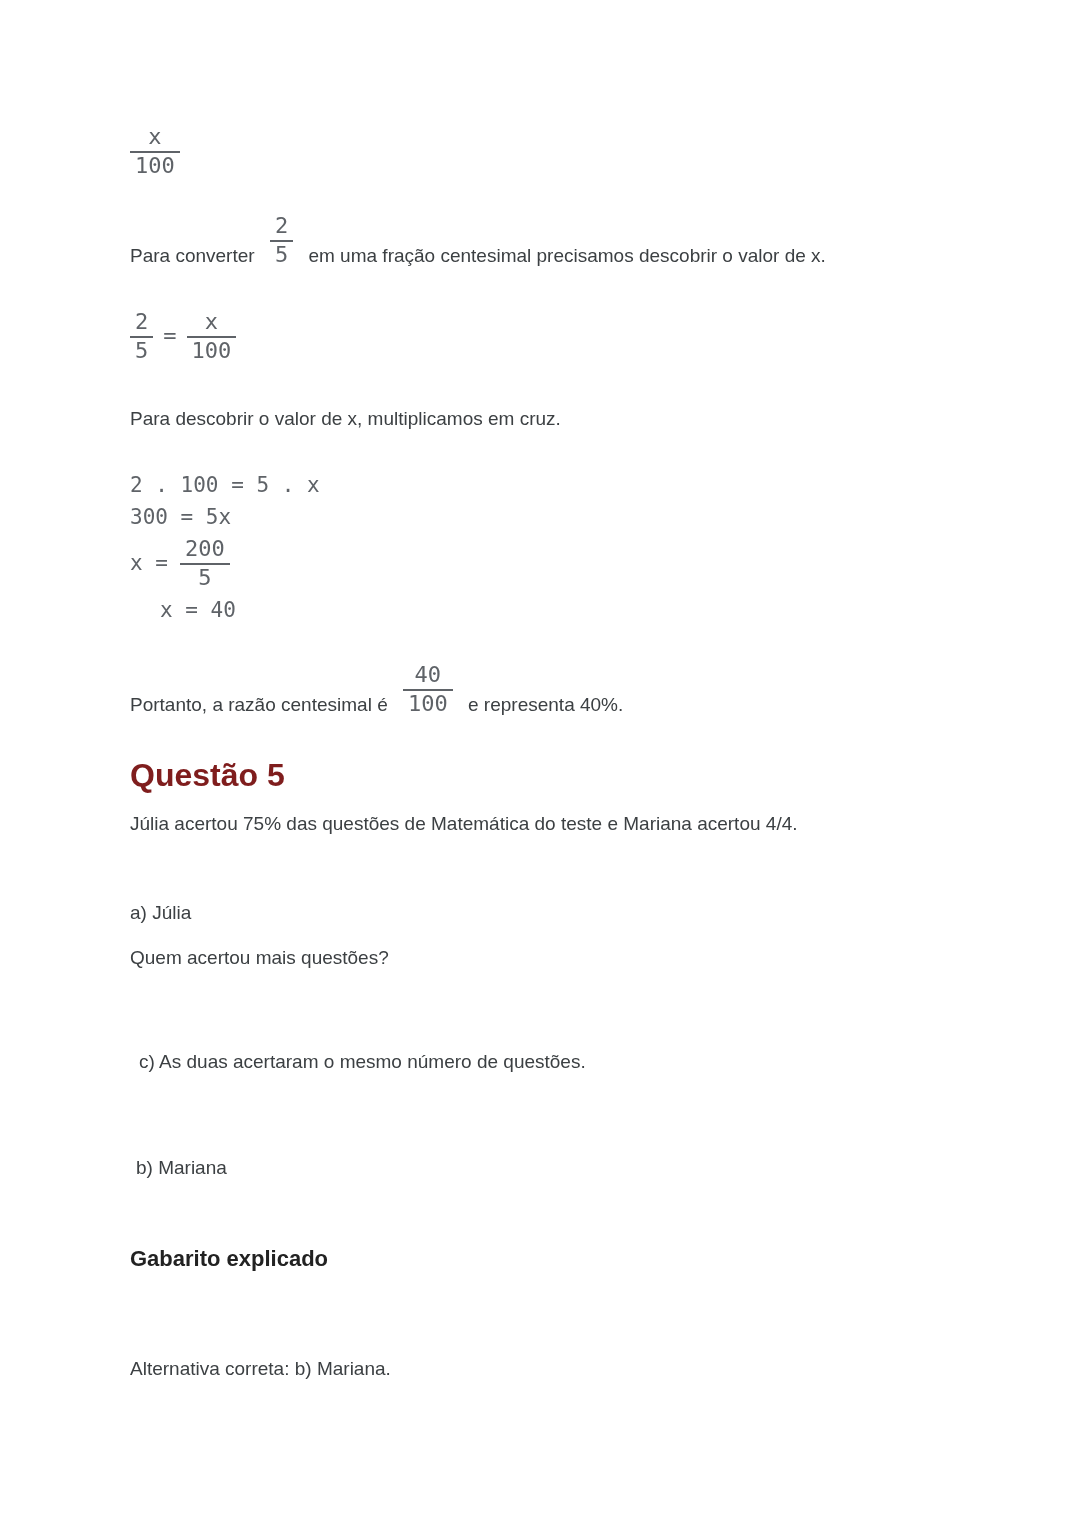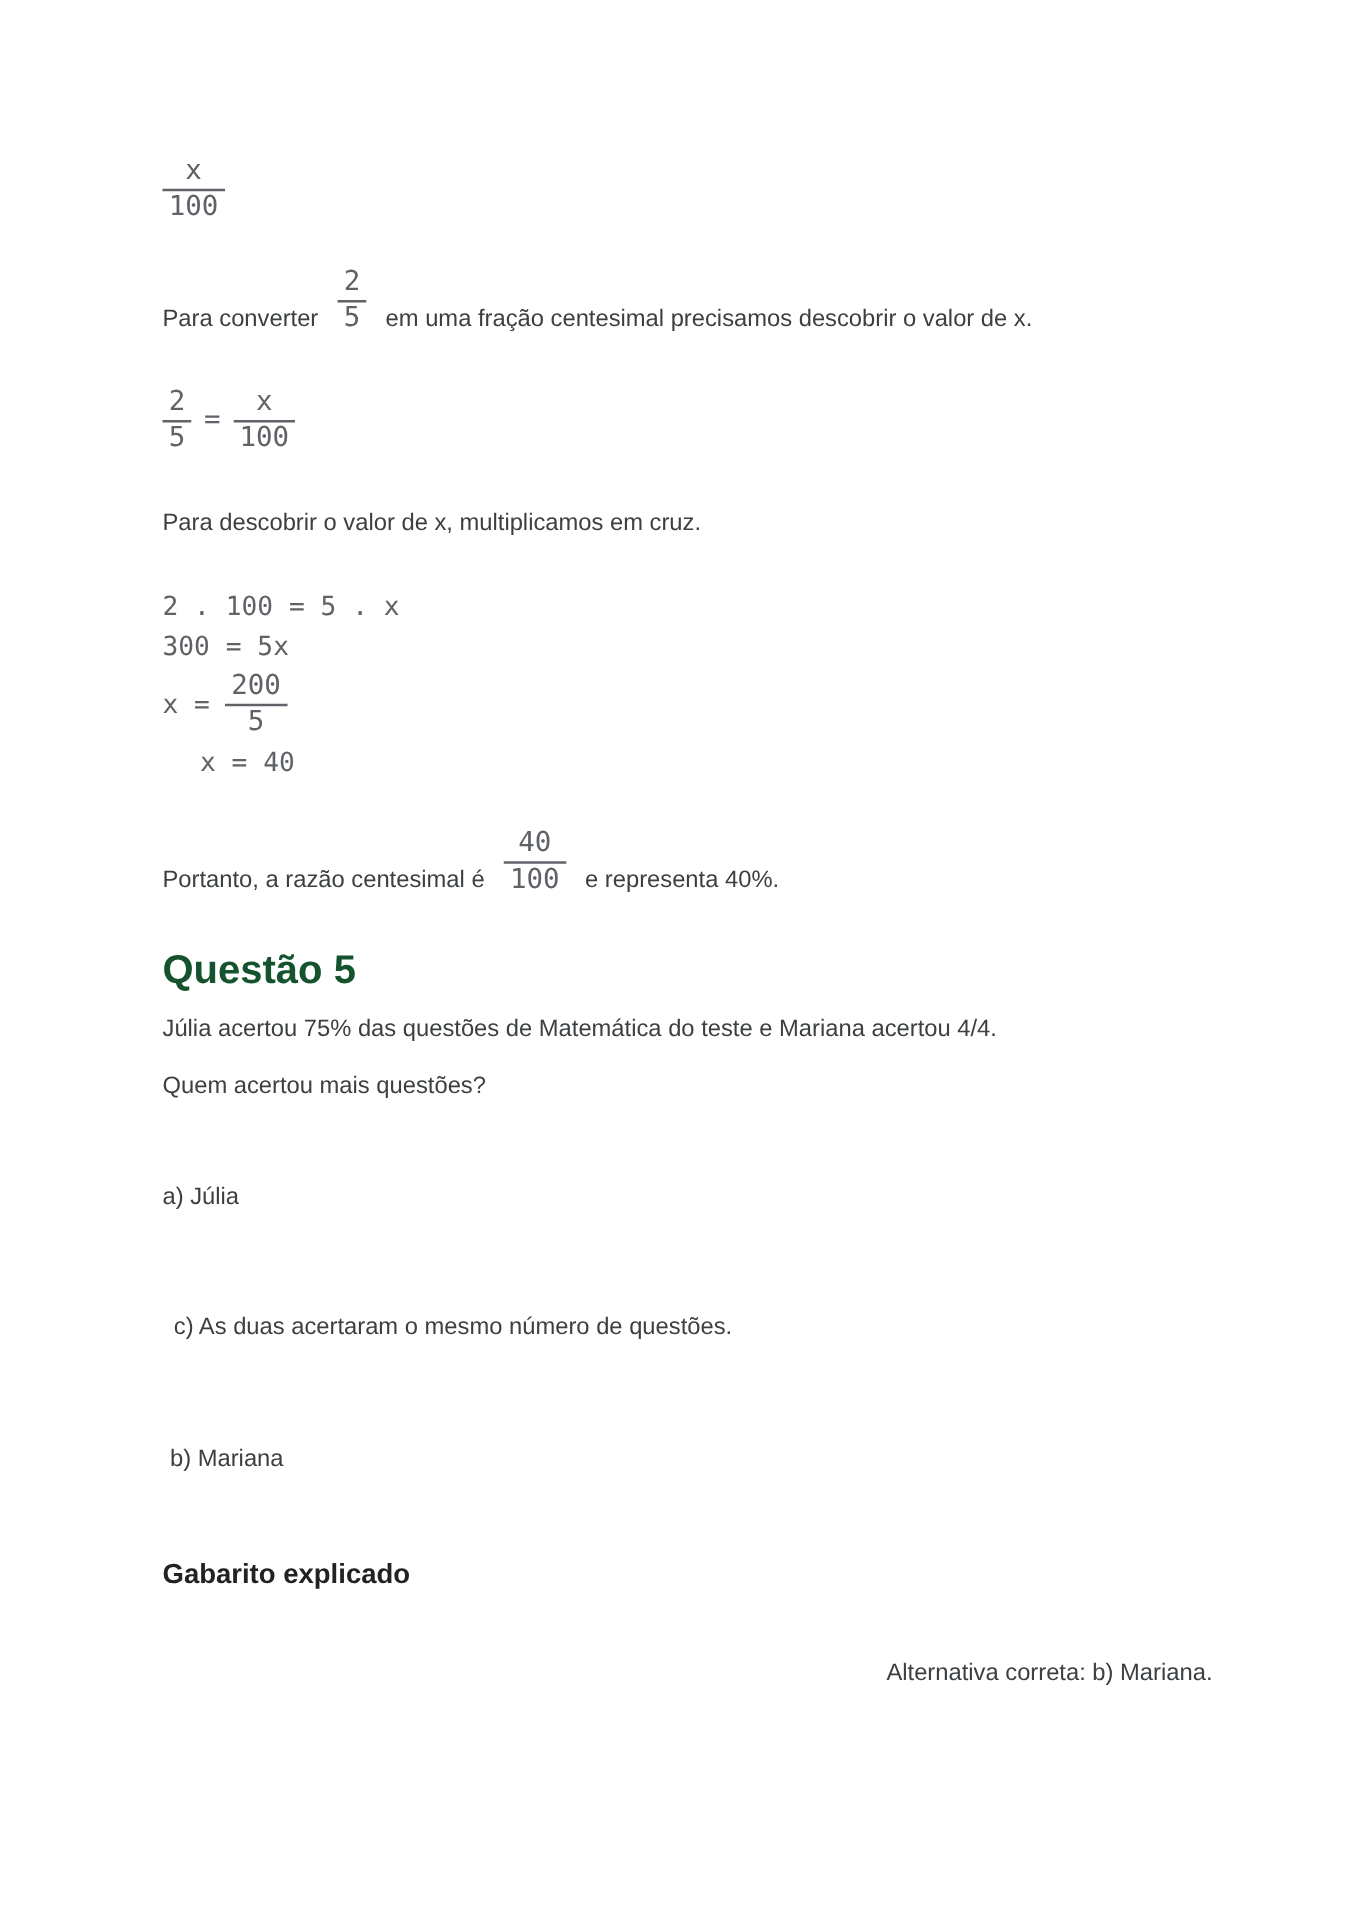--- a/index.html
+++ b/index.html
@@ -67,38 +67,38 @@
   .steps .frac-step .lead { margin-right: 12px; }
   .steps .last-step { padding-left: 8px; margin-left: 22px; }
 
   .conclusion-para { margin-top: 37px; }
   .conclusion-para .frac { margin: 0 10px; }
 
   h2.question-heading {
     margin: 40px 0 0 0;
     font-size: 32px;
     font-weight: bold;
-    color: #14532d;
+    color: #7f1d1d;
     line-height: 37px;
   }
   .q-line1 { margin-top: 18px; }
   .q-line2 { margin-top: 21px; }
 
   .option-a { margin-top: 65px; }
   .option-b { margin-top: 82px; padding-left: 6px; }
   .option-c { margin-top: 80px; padding-left: 9px; }
 
   h3.answer-heading {
     margin: 66px 0 0 0;
     font-size: 22px;
     font-weight: bold;
     color: #222222;
     line-height: 26px;
   }
-  .answer-para { margin-top: 55px; text-align: right; }
+  .answer-para { margin-top: 85px; }
 </style>
 </head>
 <body>
 
 <div class="page">
 
   
   <div class="frac frac-top">
     <span class="num">x</span>
     <span class="den">100</span>
@@ -140,24 +140,24 @@
   </div>
 
   
   <div class="para conclusion-para">
     <span>Portanto, a razão centesimal é </span><span class="frac"><span class="num">40</span><span class="den">100</span></span><span> e representa 40%.</span>
   </div>
 
   
   <h2 class="question-heading">Questão 5</h2>
   <div class="para q-line1">Júlia acertou 75% das questões de Matemática do teste e Mariana acertou 4/4.</div>
-  <div class="para q-line2">Quem acertou mais questões?</div>
+  <div class="para option-a">a) Júlia</div>
 
   
-  <div class="para option-a">a) Júlia</div>
+  <div class="para q-line2">Quem acertou mais questões?</div>
   <div class="para option-c">c) As duas acertaram o mesmo número de questões.</div>
   <div class="para option-b">b) Mariana</div>
 
   
   <h3 class="answer-heading">Gabarito explicado</h3>
   <div class="para answer-para">Alternativa correta: b) Mariana.</div>
 
 </div>
 
 </body></html>

